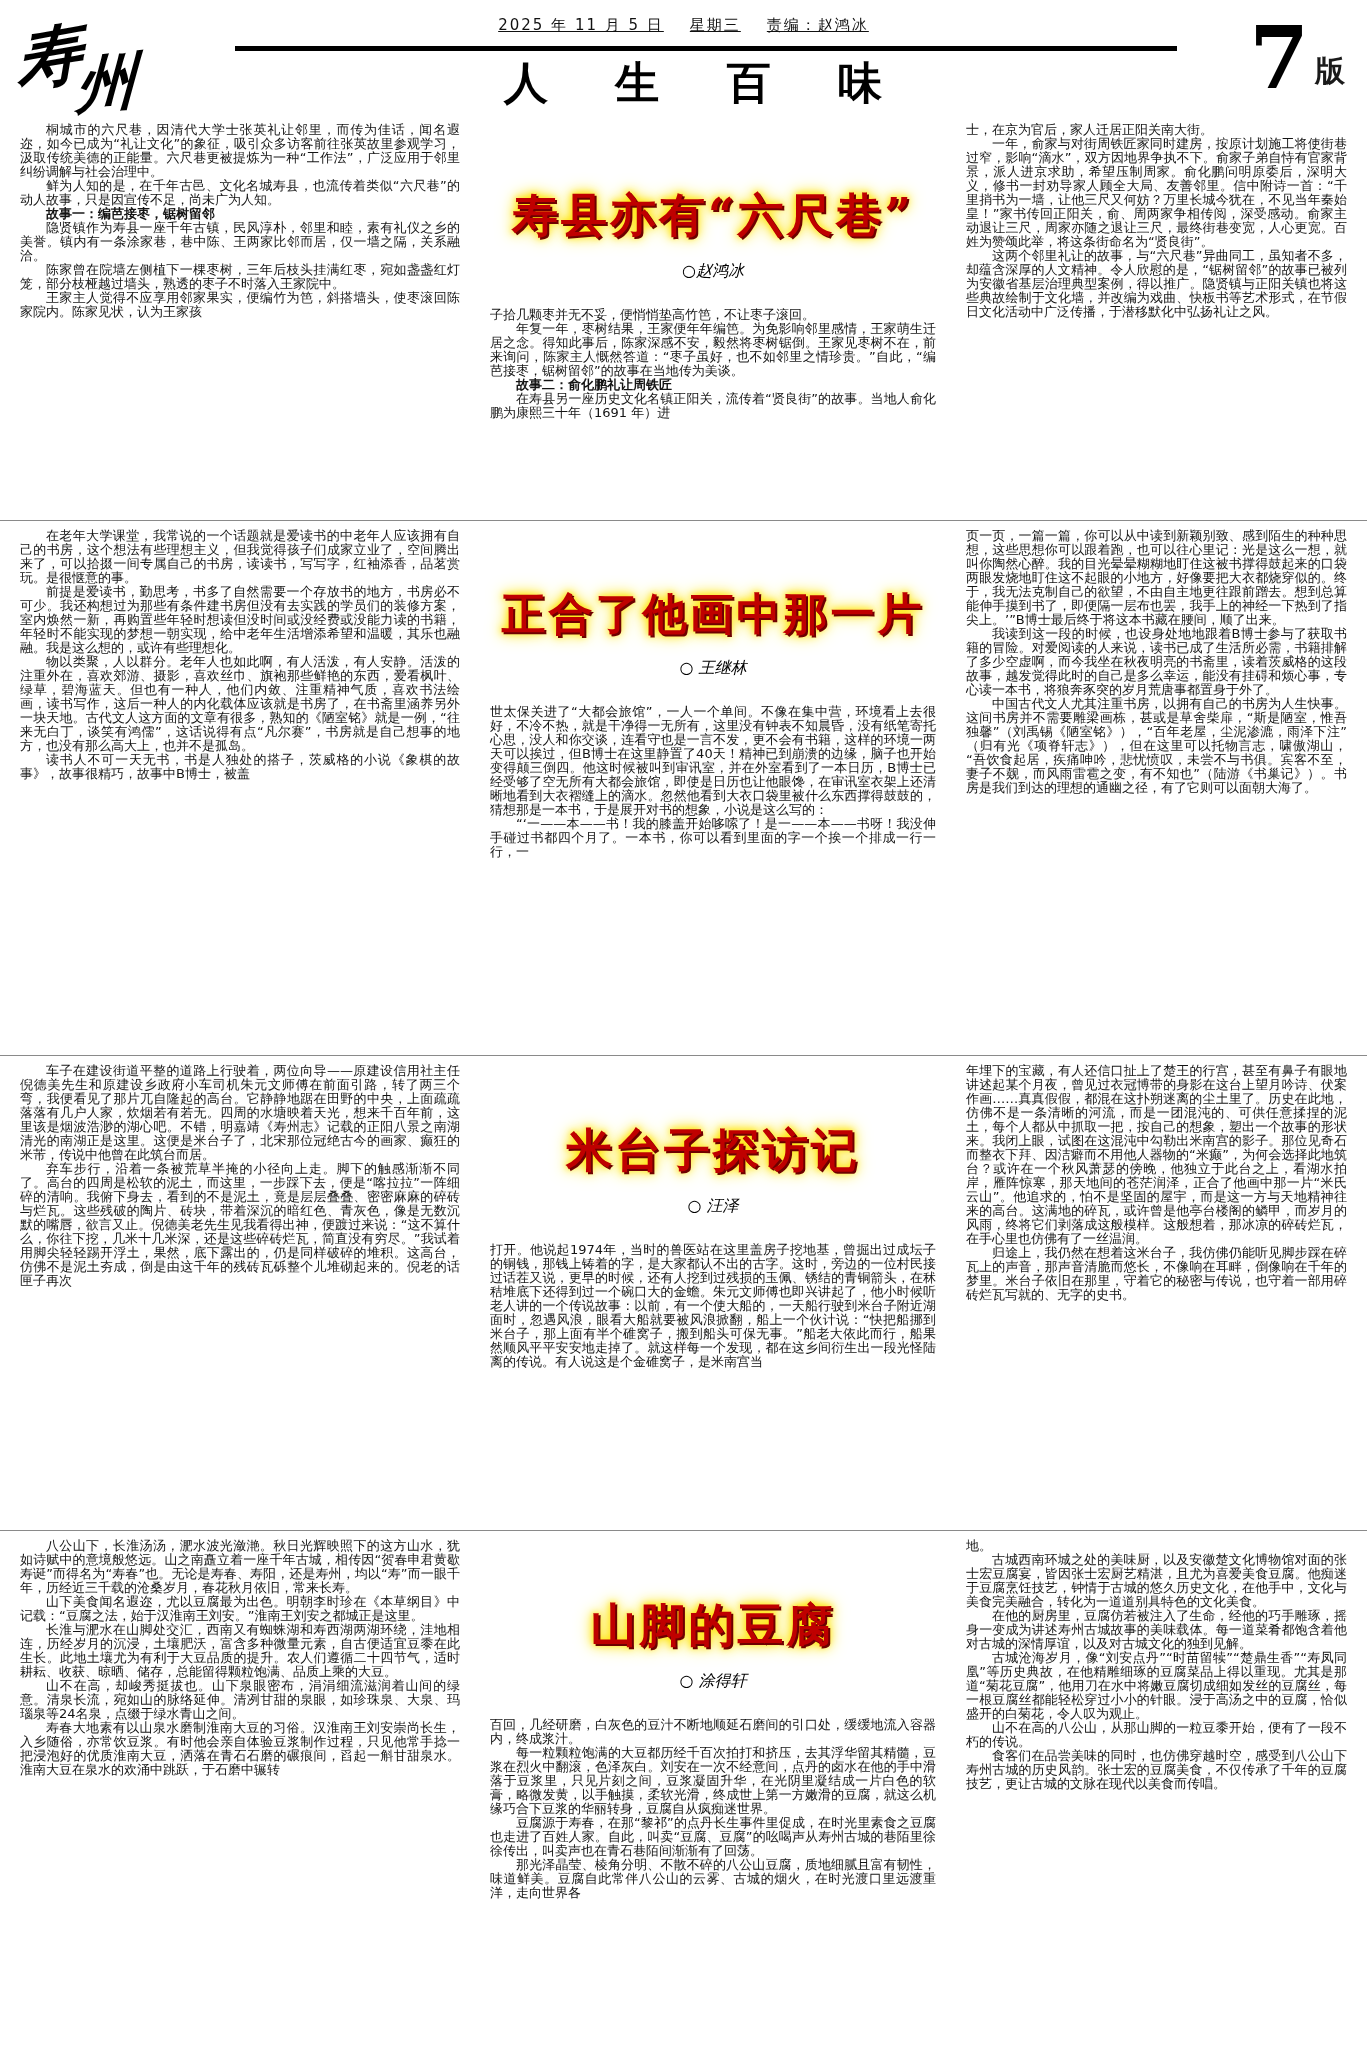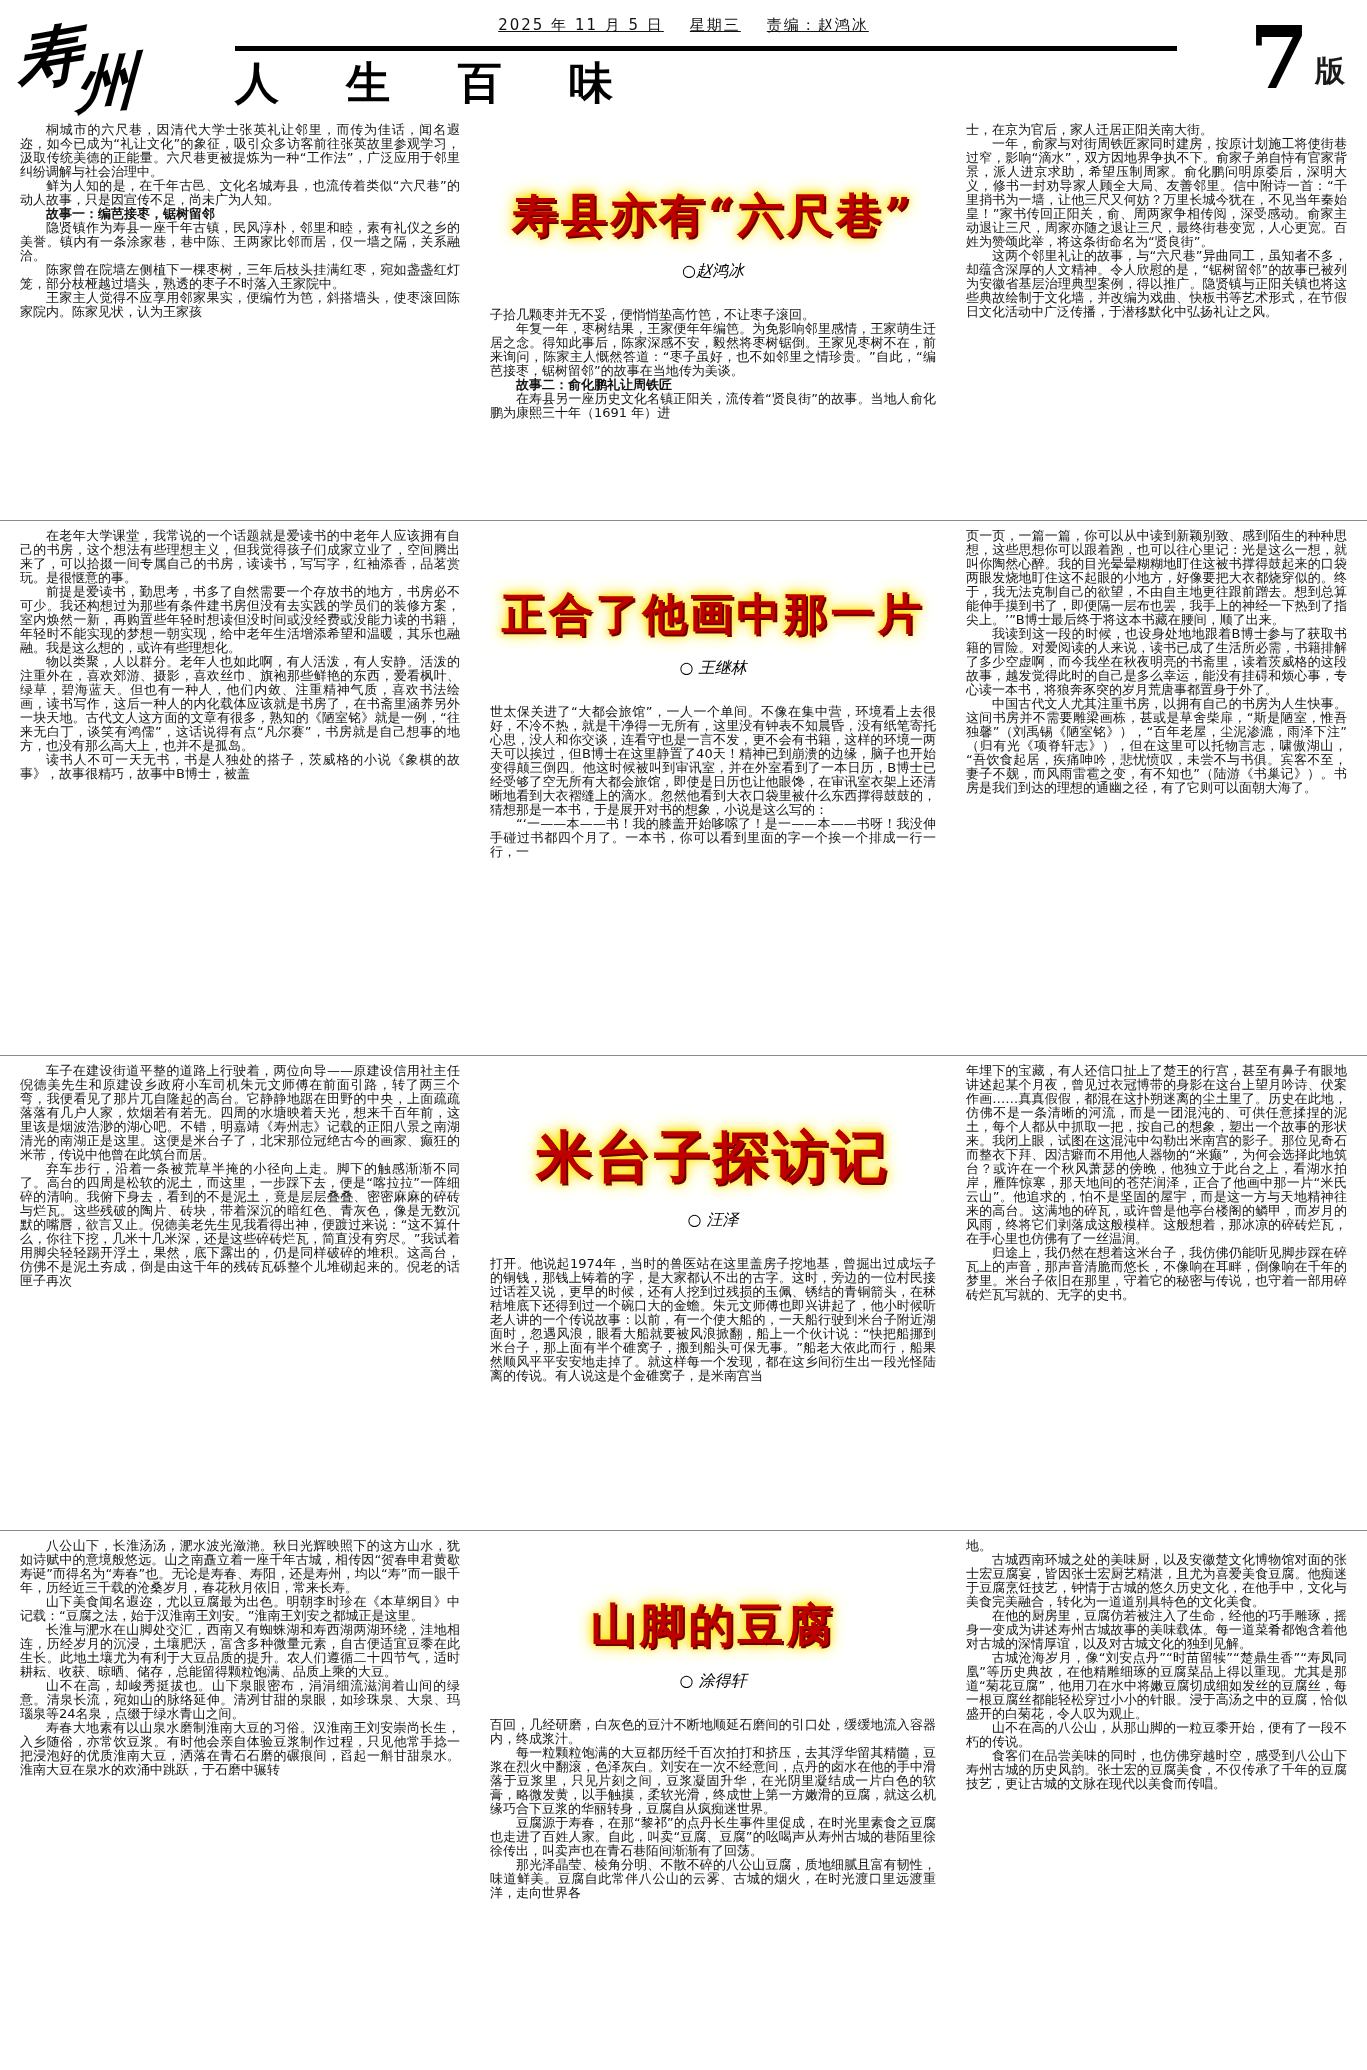--- a/index.html
+++ b/index.html
@@ -7,21 +7,21 @@
         font-family:"DejaVu Sans","Liberation Sans",sans-serif;color:#1a1a1a;overflow:hidden;}
   
   #header{position:relative;height:115px;}
   #dateline{position:absolute;left:0;right:0;top:16px;text-align:center;font-size:15px;letter-spacing:2px;color:#111;text-decoration:underline;}
   #dateline .sep{display:inline-block;width:26px;}
   #masthead{position:absolute;left:14px;top:14px;width:150px;height:100px;}
   .mast-char{position:absolute;font-family:"DejaVu Serif","Liberation Serif",serif;font-weight:900;font-style:italic;color:#000;}
   #mast1{left:2px;top:-2px;font-size:66px;transform:rotate(-10deg) skewX(-6deg);}
   #mast2{left:62px;top:30px;font-size:60px;transform:rotate(-6deg) skewX(-8deg);}
   #headrule{position:absolute;left:235px;right:190px;top:46px;height:5px;background:#000;}
-  #section-title{position:absolute;left:235px;right:190px;top:54px;
+  #section-title{position:absolute;left:235px;right:190px;top:54px;text-align:center;
       font-size:44px;font-weight:900;letter-spacing:26px;color:#000;font-family:"DejaVu Serif","Liberation Serif",serif;}
   #pageno{position:absolute;right:22px;top:18px;display:flex;align-items:flex-end;}
   #pageno .num{font-size:86px;line-height:80px;font-weight:900;font-family:"DejaVu Serif","Liberation Serif",serif;color:#000;}
   #pageno .word{font-size:30px;font-weight:700;margin-left:6px;margin-bottom:6px;}
   
   .section{position:relative;display:flex;gap:30px;padding:8px 20px 0 20px;box-sizing:border-box;overflow:hidden;}
   .section + .section{border-top:1px solid #8a8a8a;}
   .col{flex:0 0 auto;}
   .col.c1{width:440px;}
   .col.c2{width:446px;display:flex;flex-direction:column;}
@@ -36,21 +36,21 @@
   .byline{text-align:center;font-size:16px;font-family:"DejaVu Serif","Liberation Serif",serif;
      font-style:italic;margin:14px 0 0 0;color:#000;}
   .c2 .flow{margin-top:26px;}
   
   #sec1{height:405px;}  #sec1 .head-wrap{margin-top:62px;}
   #sec2{height:535px;}  #sec2 .head-wrap{margin-top:56px;}
   #sec3{height:475px;}  #sec3 .head-wrap{margin-top:56px;}
   #sec4{height:540px;}  #sec4 .head-wrap{margin-top:56px;}
   #sec1 .headline{font-size:46px;}
   #sec2 .headline{font-size:44px;}
-  #sec3 .headline{font-size:56px;}
+  #sec3 .headline{font-size:46px;}
   #sec4 .headline{font-size:46px;}
 </style>
 </head>
 <body>
 
 <div id="page">
 
   <div id="header">
     <div id="dateline">
       <span>2025 年 11 月 5 日</span><span class="sep"></span><span>星期三</span><span class="sep"></span><span>责编：赵鸿冰</span>

